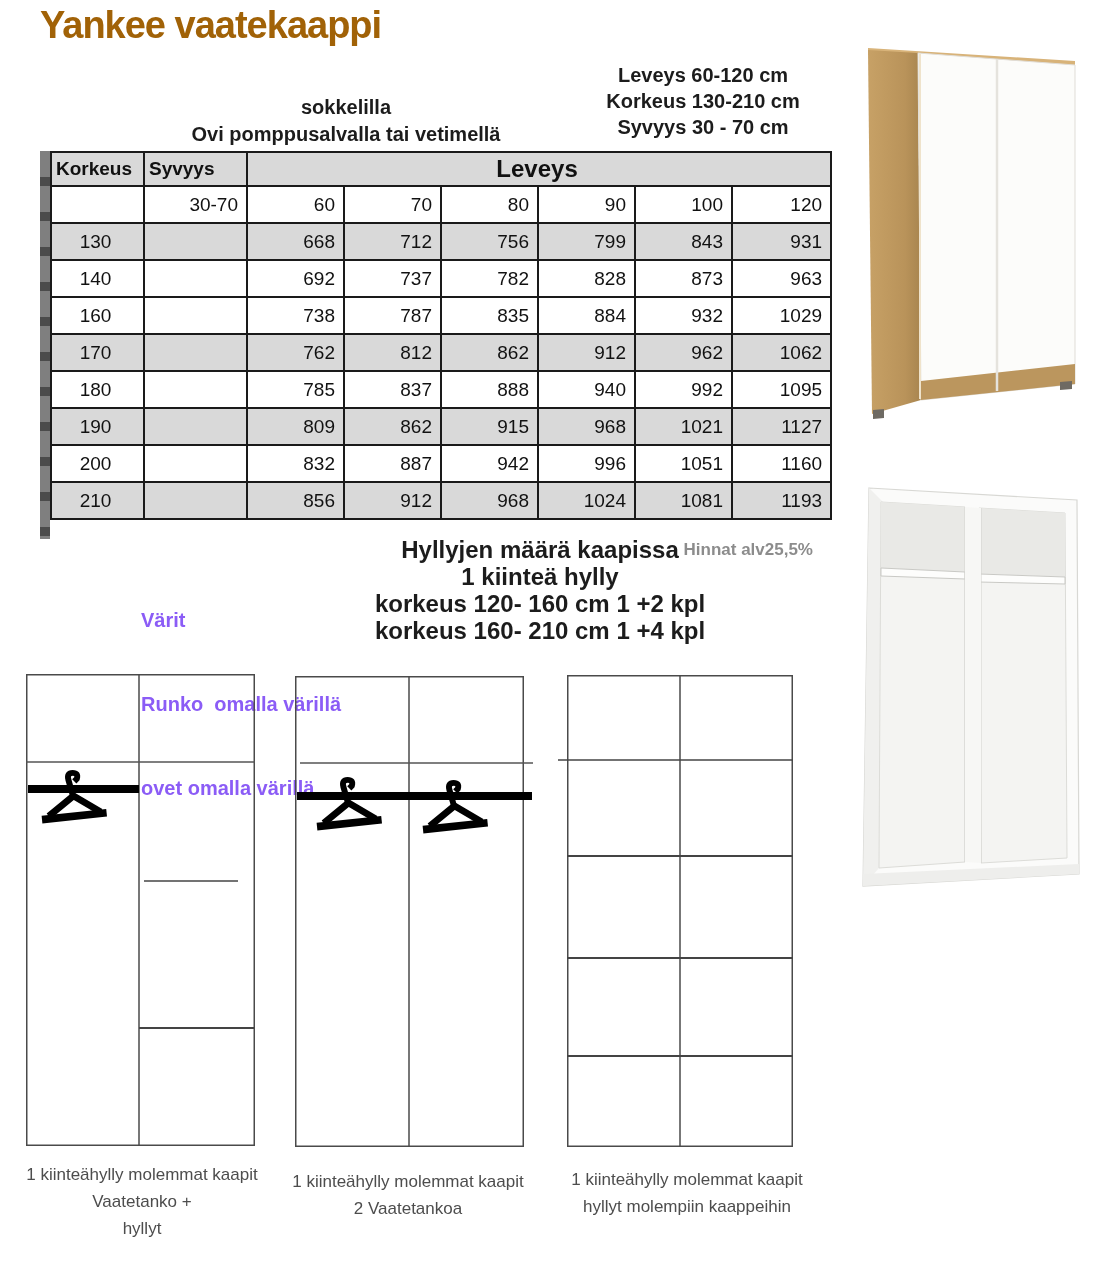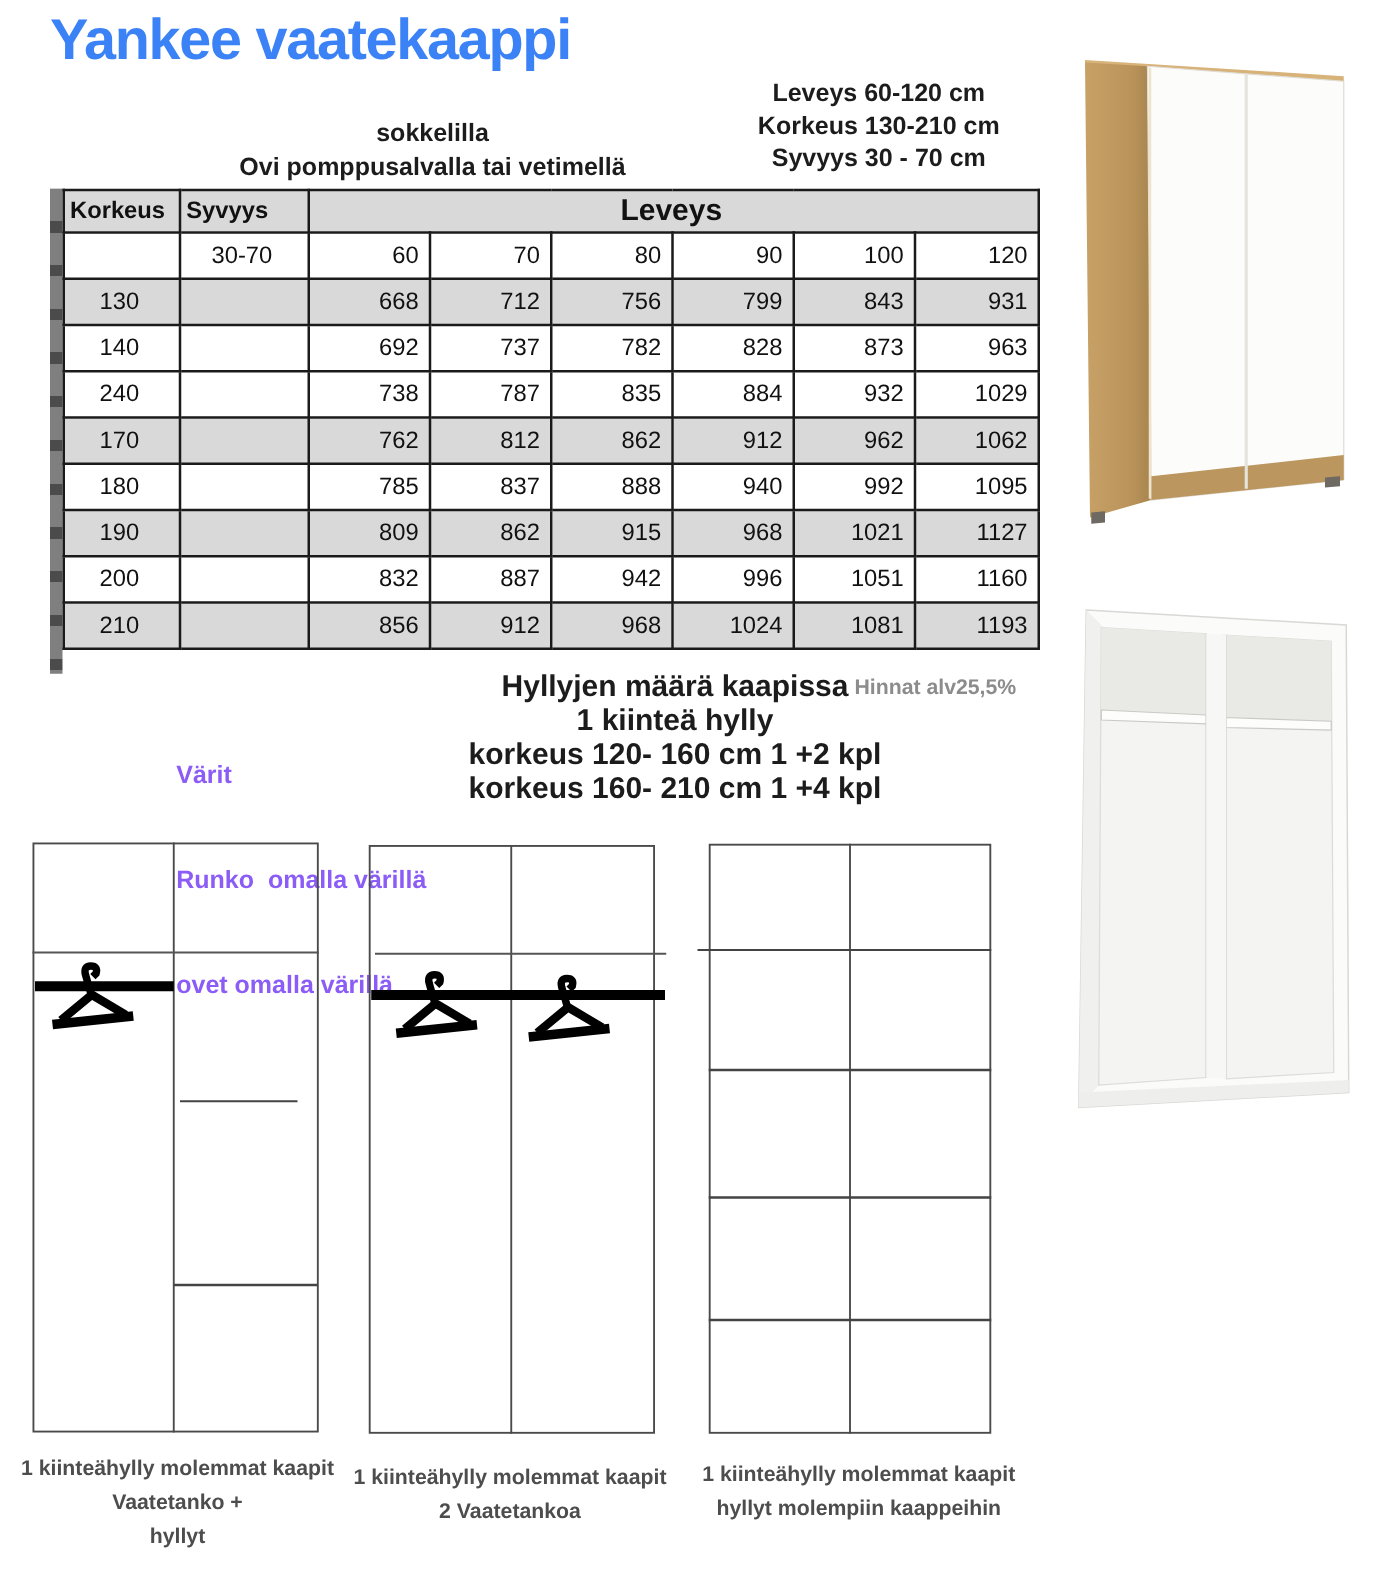--- a/index.html
+++ b/index.html
@@ -1,45 +1,45 @@
 <!DOCTYPE html>
 <html><head>
 <meta charset="utf-8">
 <style>
   html,body{margin:0;padding:0;background:#fff;}
   #page{position:relative;width:1101px;height:1270px;background:#ffffff;
         font-family:"Liberation Sans","DejaVu Sans",sans-serif;color:#111;overflow:hidden;}
   .abs{position:absolute;}
 
   
-  #title{left:40px;top:4px;font-size:46px;font-weight:bold;letter-spacing:-1px;color:#3b82f6;}
+  #title{left:40px;top:4px;font-size:38px;font-weight:bold;letter-spacing:-1px;color:#a16207;}
   #subtitle{left:150px;top:94px;width:392px;text-align:center;font-size:20px;font-weight:bold;line-height:27px;color:#1c1c1c;}
   #dims{left:583px;top:62px;width:240px;text-align:center;font-size:20px;font-weight:bold;line-height:26px;color:#1c1c1c;}
 
   
   #row-strip{left:40px;top:151px;width:10px;height:388px;background:
      repeating-linear-gradient(to bottom,#7f7f7f 0 26px,#4b4b4b 26px 35px);}
   #price-table{left:50px;top:151px;border-collapse:collapse;table-layout:fixed;width:780px;}
   #price-table td,#price-table th{border:2px solid #1a1a1a;font-size:19px;padding:0 8px 0 4px;height:35px;
      overflow:hidden;white-space:nowrap;}
   #price-table tr.shaded td,#price-table tr.shaded th{background:#d9d9d9;}
   #price-table th{text-align:left;font-weight:bold;}
   #price-table th.leveys{text-align:center;font-size:24px;}
   #price-table td.num{text-align:right;}
   #price-table td.hcol{text-align:center;}
-  #price-table td.scol{text-align:center;margin-top:21px;}
+  #price-table td.scol{text-align:right;margin-top:21px;}
   #price-table tr.hdr th{height:32px;}
 
   
   #vat-note{left:640px;top:540px;width:173px;text-align:right;font-size:17px;font-weight:bold;color:#8c8c8c;}
   #colors-note{left:141px;top:550px;font-size:20px;font-weight:bold;line-height:28px;color:#8b5cf6;white-space:pre-wrap;}
   #shelves-note{left:355px;top:536px;width:370px;text-align:center;font-size:24px;font-weight:bold;line-height:27px;color:#1c1c1c;}
 
   
-  .caption{font-size:17px;font-weight:bold;line-height:27px;color:#4d4d4d;text-align:center;}
+  .caption{font-size:17px;font-weight:normal;line-height:27px;color:#4d4d4d;text-align:center;}
   #caption-1{left:8px;top:1161px;width:268px;}
   #caption-2{left:274px;top:1168px;width:268px;}
   #caption-3{left:552px;top:1166px;width:270px;}
 
   svg{display:block;}
   .block-line{display:block;}
 </style>
 </head>
 <body>
 
@@ -100,21 +100,21 @@
           <td class="hcol">140</td>
           <td class="scol"></td>
           <td class="num">692</td>
           <td class="num">737</td>
           <td class="num">782</td>
           <td class="num">828</td>
           <td class="num">873</td>
           <td class="num">963</td>
         </tr>
         <tr>
-          <td class="hcol">240</td>
+          <td class="hcol">160</td>
           <td class="scol"></td>
           <td class="num">738</td>
           <td class="num">787</td>
           <td class="num">835</td>
           <td class="num">884</td>
           <td class="num">932</td>
           <td class="num">1029</td>
         </tr>
         <tr class="shaded">
           <td class="hcol">170</td>

